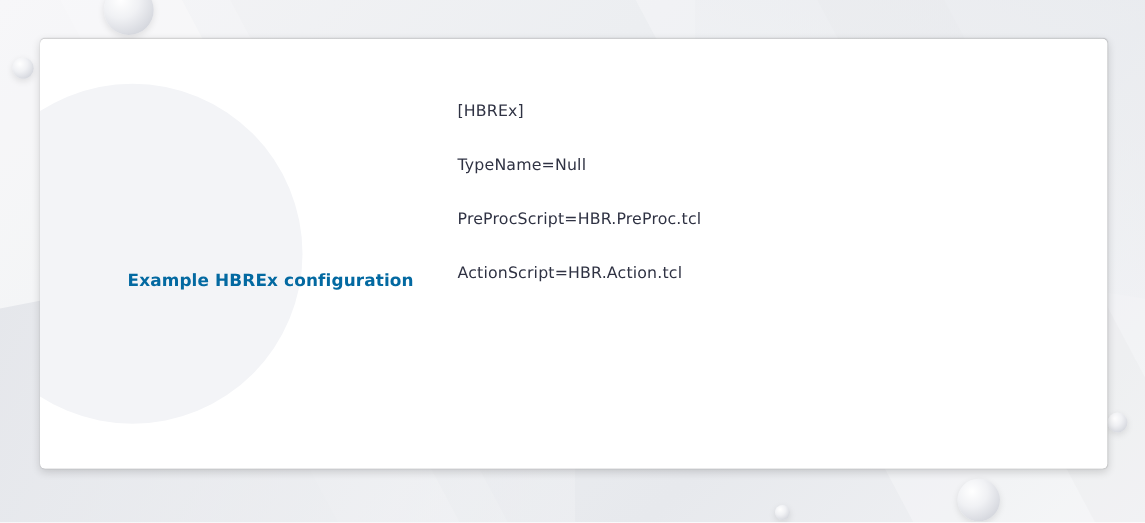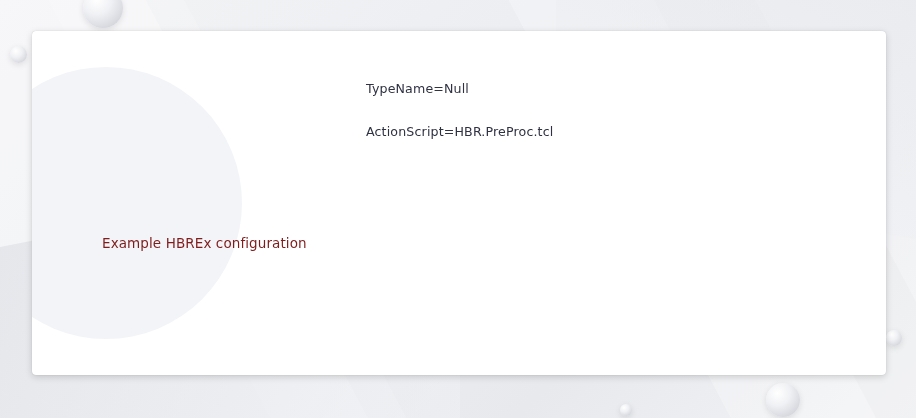--- a/index.html
+++ b/index.html
@@ -87,25 +87,25 @@
     top: 36px;
     width: 272px;
     height: 272px;
     border-radius: 50%;
     background: #f3f4f7;
   }
 
   .caption {
     position: absolute;
     left: 70px;
-    top: 198px;
+    top: 180px;
     width: 270px;
-    color: #7f1d1d;
+    color: #0369a1;
     font-size: 13.5px;
-    font-weight: normal;
+    font-weight: bold;
     line-height: 28px;
     letter-spacing: 0.1px;
   }
   .caption .line { display: block; white-space: nowrap; }
 
   .config {
     position: absolute;
     left: 334px;
     top: 22px;
     color: #2f3243;
@@ -135,22 +135,24 @@
   <div class="sphere s5"></div>
 
   <div class="card">
     <div class="card-circle"></div>
 
     <div class="caption">
       <span class="line">Example HBREx configuration</span>
     </div>
 
     <div class="config">
+      <span class="cfg-line">[HBREx]</span>
       <span class="cfg-line">TypeName=Null</span>
-      <span class="cfg-line">ActionScript=HBR.PreProc.tcl</span>
+      <span class="cfg-line">PreProcScript=HBR.PreProc.tcl</span>
+      <span class="cfg-line">ActionScript=HBR.Action.tcl</span>
       
       
       
       
       
       
       
       
       
       

